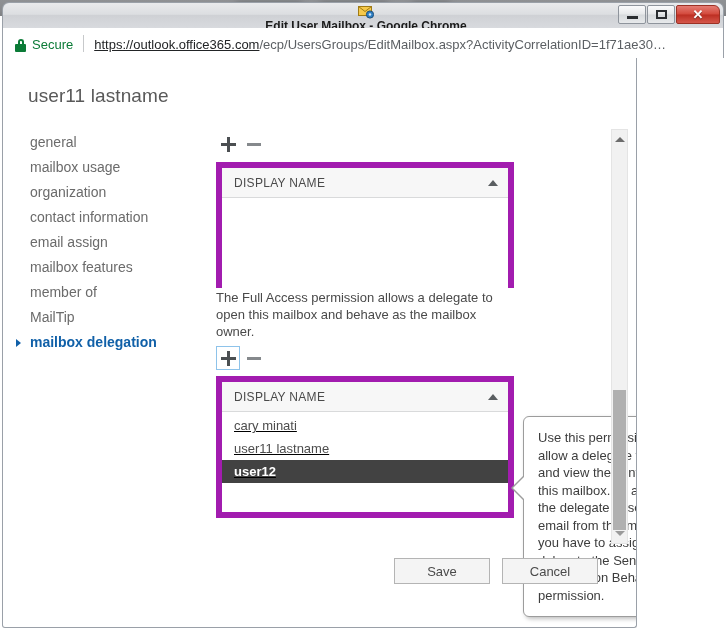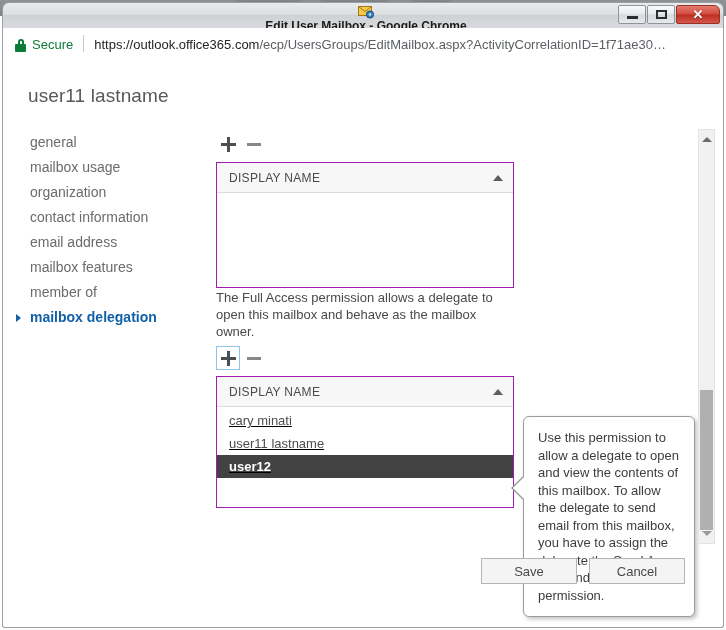--- a/index.html
+++ b/index.html
@@ -153,27 +153,27 @@
     background: #c7c9cb;
     margin: 0 10px;
   }
   .omni-url {
     font-size: 13px;
     color: #5b5f63;
     white-space: nowrap;
     overflow: hidden;
     text-overflow: clip;
   }
-  .omni-url .url-host { color: #222426; }
+  .omni-url .url-host { color: #222426; text-decoration: underline; }
 
   
   .content {
     position: absolute;
     left: 2px; top: 58px;
-    width: 722px;
+    width: 635px;
     height: 570px;
     box-sizing: border-box;
     background: #ffffff;
     border-left: 1px solid #9aa0a8;
     border-right: 1px solid #9aa0a8;
     border-bottom: 1px solid #9aa0a8;
     border-bottom-left-radius: 3px;
     border-bottom-right-radius: 3px;
     overflow: hidden;
   }
@@ -253,21 +253,21 @@
   }
   .plus-glyph::before { left: 6px; top: 0; width: 3px; height: 15px; }
   .plus-glyph::after  { top: 6px; left: 0; height: 3px; width: 15px; }
   .minus-glyph {
     width: 14px; height: 3px;
     background: #85898c;
   }
 
   
   .grid {
-    border: 1px solid #a21caf;
+    border: 6px solid #a21caf;
     box-sizing: border-box;
     background: #ffffff;
   }
   .grid-header {
     height: 30px;
     background: #f7f7f7;
     border-bottom: 1px solid #d9dadb;
     display: flex;
     align-items: center;
     padding: 0 10px 0 12px;
@@ -471,27 +471,30 @@
       <div class="nav-item">
         <span>mailbox usage</span>
       </div>
       <div class="nav-item">
         <span>organization</span>
       </div>
       <div class="nav-item">
         <span>contact information</span>
       </div>
       <div class="nav-item">
-        <span>email address</span>
+        <span>email assign</span>
       </div>
       <div class="nav-item">
         <span>mailbox features</span>
       </div>
       <div class="nav-item">
         <span>member of</span>
+      </div>
+      <div class="nav-item">
+        <span>MailTip</span>
       </div>
       <div class="nav-item selected">
         <span class="nav-arrow"></span>
         <span>mailbox delegation</span>
       </div>
     </div>
 
     <div class="pane">
 
       <div class="tool-row">

